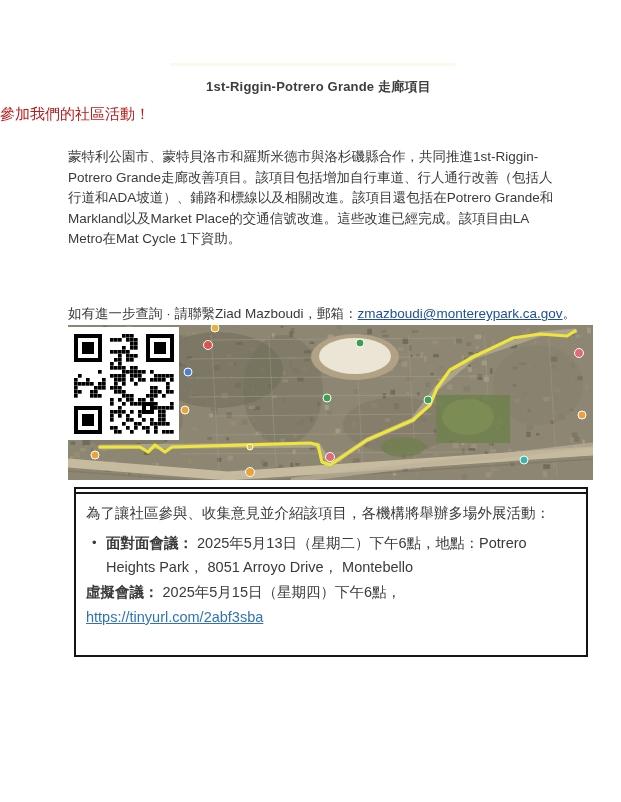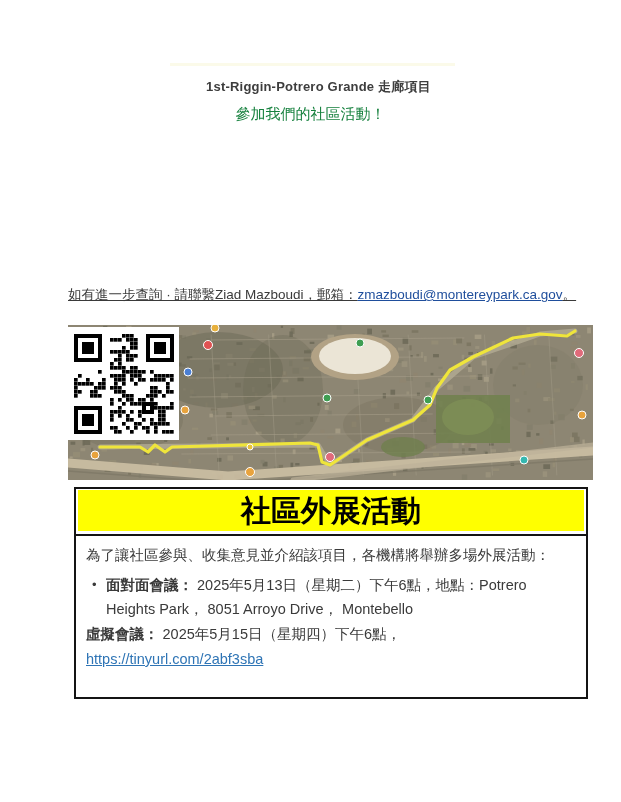--- a/index.html
+++ b/index.html
@@ -3,27 +3,27 @@
 <meta charset="utf-8">
 <style>
   html,body{margin:0;padding:0;background:#ffffff;}
   body{width:621px;height:802px;font-family:"Liberation Sans","DejaVu Sans",sans-serif;color:#3a3a3a;}
   .page{position:relative;width:621px;height:802px;overflow:hidden;background:#fff;}
 
   .faint-strip{position:absolute;top:63px;left:170px;width:285px;height:3px;background:#fbfaе9;background:#fbfae9;}
 
   .doc-title{position:absolute;top:70px;left:0;width:100%;margin:8px;text-align:center;
     font-size:13px;font-weight:bold;color:#3d3d3d;letter-spacing:.2px;}
-  .doc-subtitle{position:absolute;top:105px;left:0;width:100%;text-align:center;
-    font-size:15px;color:#15803d;}
+  .doc-subtitle{position:absolute;top:105px;left:0;width:100%;text-align:left;
+    font-size:15px;color:#b91c1c;}
 
   .para{position:absolute;left:68px;width:488px;font-size:13.5px;line-height:20.5px;color:#3a3a3a;text-align:left;}
   .p1{top:147px;}
   .p2{top:243px;font-weight:bold;line-height:21px;}
-  .p3{top:285px;width:525px;text-decoration:underline;}
+  .p3{top:304px;width:525px;}
   a.email-link{color:#1f4e9c;text-decoration:underline;}
   a.tiny-link{color:#2e74b5;display:block;margin-top:1px;}
 
   .map-wrap{position:absolute;top:325px;left:68px;width:525px;height:155px;overflow:hidden;}
   .map-wrap svg{display:block;}
 
   .outreach-box{position:absolute;top:487px;left:74px;width:510px;border:2px solid #141414;background:#fff;}
   .banner{margin:1px 2px 0 2px;height:41px;background:#ffff00;text-align:center;}
   .banner-text{font-size:30px;font-weight:bold;color:#000;line-height:41px;
     font-family:"Liberation Sans","DejaVu Sans",sans-serif;}
@@ -39,20 +39,21 @@
 </head>
 <body>
 
 <div class="page">
 
   <div class="faint-strip"></div>
 
   <h1 class="doc-title">1st-Riggin-Potrero Grande 走廊項目</h1>
   <div class="doc-subtitle">參加我們的社區活動！</div>
 
+  <div class="para p1">蒙特利公園市、蒙特貝洛市和羅斯米德市與洛杉磯縣合作，共同推進1st-Riggin-Potrero Grande走廊改善項目。該項目包括增加自行車道、行人通行改善（包括人行道和ADA坡道）、鋪路和標線以及相關改進。該項目還包括在Potrero Grande和Markland以及Market Place的交通信號改進。這些改進已經完成。該項目由LA Metro在Mat Cycle 1下資助。</div>
   <div class="para p3"><span>如有進一步查詢 · 請聯繫Ziad Mazboudi，郵箱：</span><a href="#" class="email-link">zmazboudi@montereypark.ca.gov</a><span>。</span></div>
 
   <div class="map-wrap">
     <svg id="map-svg" width="525" height="155" viewBox="0 0 525 155" xmlns="http://www.w3.org/2000/svg">
         <rect x="0" y="0" width="525" height="155" fill="#8d8673"></rect>
         <rect x="302.7999466471374" y="77.97279953956604" width="6.574698805809021" height="4.794862270355225" fill="#958d76" opacity="0.9"></rect>
         <rect x="358.50539684295654" y="78.16742062568665" width="2.759117007255554" height="2.1962467432022095" fill="#9a927c" opacity="0.9"></rect>
         <rect x="149.4290816783905" y="149.55493211746216" width="5.552016019821167" height="4.6855268478393555" fill="#6e6a59" opacity="0.9"></rect>
         <rect x="133.29123497009277" y="15.685808658599854" width="6.497293382883072" height="5.399296283721924" fill="#958d76" opacity="0.9"></rect>
         <rect x="234.63026523590088" y="42.17686057090759" width="6.207893013954163" height="2.1819558143615723" fill="#958d76" opacity="0.9"></rect>
@@ -685,23 +686,20 @@
         <rect x="86" y="17" width="12" height="12" fill="#000"></rect>
         <rect x="6" y="81" width="28" height="28" fill="#000"></rect>
         <rect x="10" y="85" width="20" height="20" fill="#fff"></rect>
         <rect x="14" y="89" width="12" height="12" fill="#000"></rect>
         <rect x="74" y="77" width="12" height="12" fill="#000"></rect>
         <rect x="78" y="81" width="4" height="4" fill="#fff"></rect>
       </svg>
   </div>
 
   <div class="outreach-box">
-    <div class="banner">
-      <span class="banner-text">社區外展活動</span>
-    </div>
     <div class="banner-sep"></div>
     <div class="box-body">
       <div class="box-intro">為了讓社區參與、收集意見並介紹該項目，各機構將舉辦多場外展活動：</div>
 
       <div class="event bulleted">
         <span class="event-label">面對面會議：</span>
         <span>2025年5月13日（星期二）下午6點，地點：Potrero Heights Park， 8051 Arroyo Drive， Montebello</span>
       </div>
 
       <div class="event">

